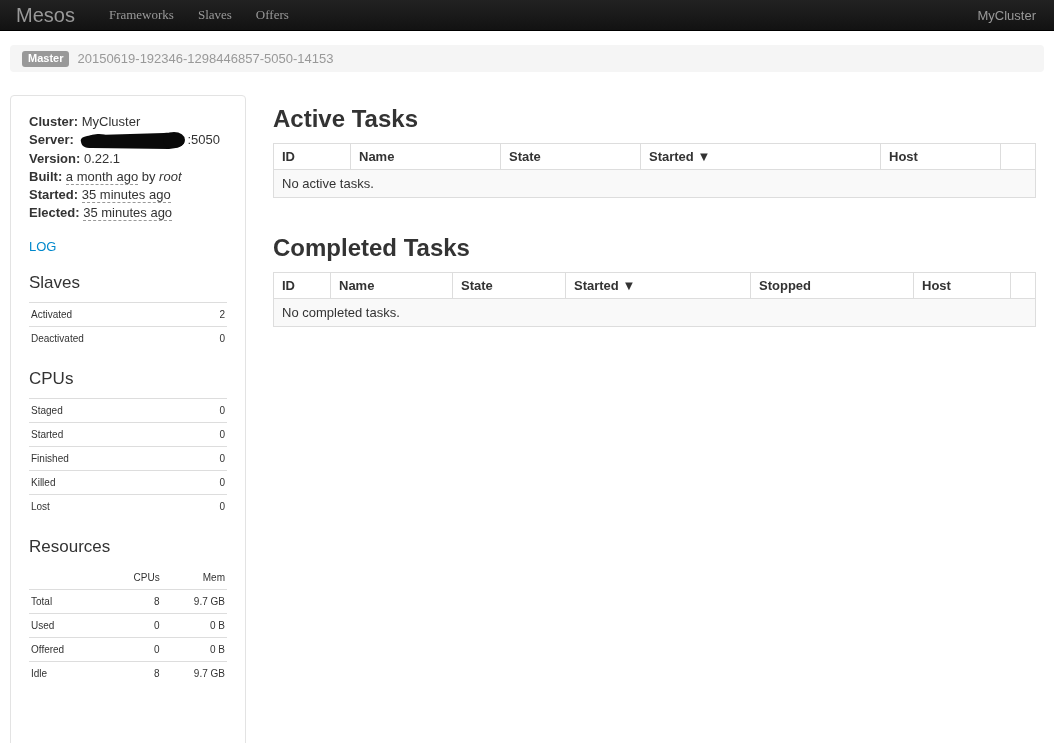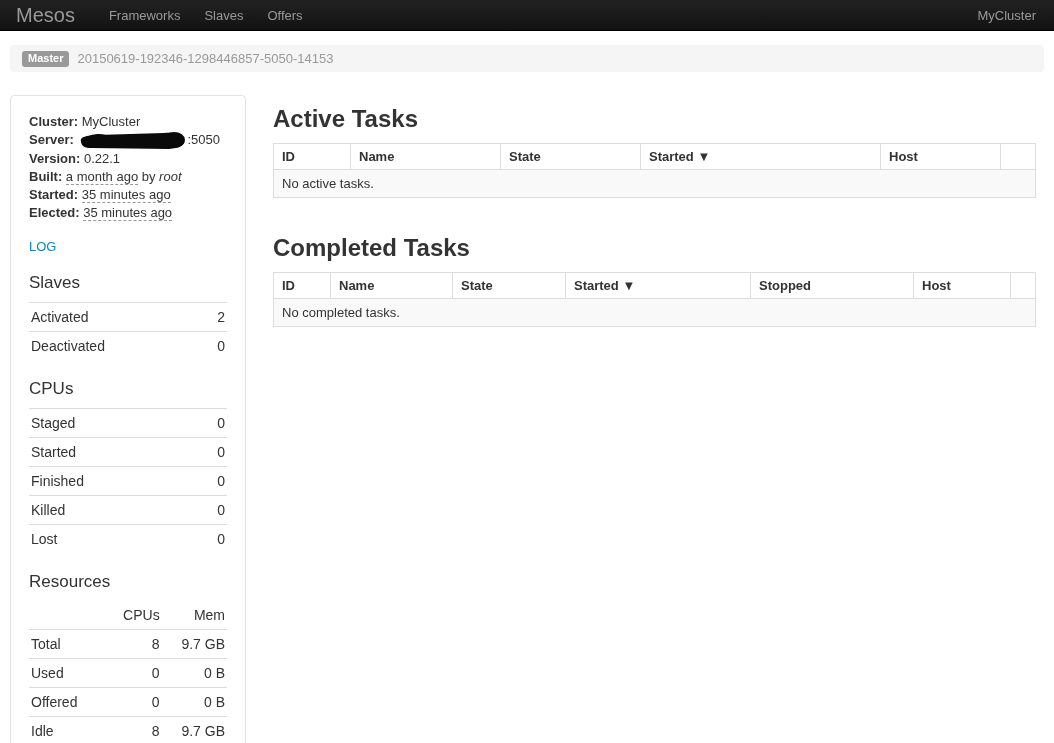--- a/index.html
+++ b/index.html
@@ -31,20 +31,21 @@
   .nav-items { display: flex; align-items: center; height: 100%; }
   .nav-item {
     color: #999999;
     font-size: 13px;
     padding: 0 12px;
     height: 100%;
     display: flex;
     align-items: center;
     cursor: pointer;
     text-decoration: none;
+    font-family: Liberation Serif, serif;
   }
   .navbar-right {
     margin-left: auto;
     color: #999999;
     font-size: 13px;
     padding-right: 18px;
   }
 
   
   .breadcrumb {
@@ -100,21 +101,21 @@
   }
   .side-heading {
     font-size: 17px;
     font-weight: 400;
     color: #333;
     margin-top: 19px;
     margin-bottom: 9px;
   }
   table.stat { width: 100%; border-collapse: collapse; }
   table.stat td, table.stat th {
-    font-size: 14px;
+    font-size: 10px;
     font-weight: normal;
     padding: 6px 2px 6px 2px;
     border-top: 1px solid #dddddd;
     text-align: left;
     color: #333;
   }
   table.stat td.num, table.stat th.num { text-align: right; }
   table.stat tr.no-border th, table.stat tr.no-border td { border-top: none; }
   table.res col.c-label { width: 40%; }
   table.res col.c-cpus  { width: 27%; }

